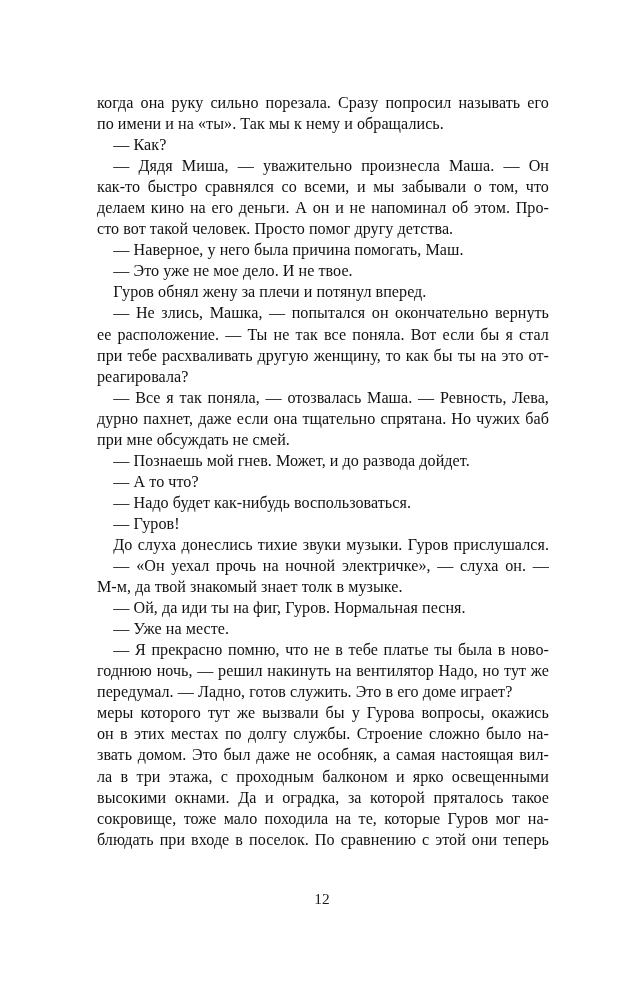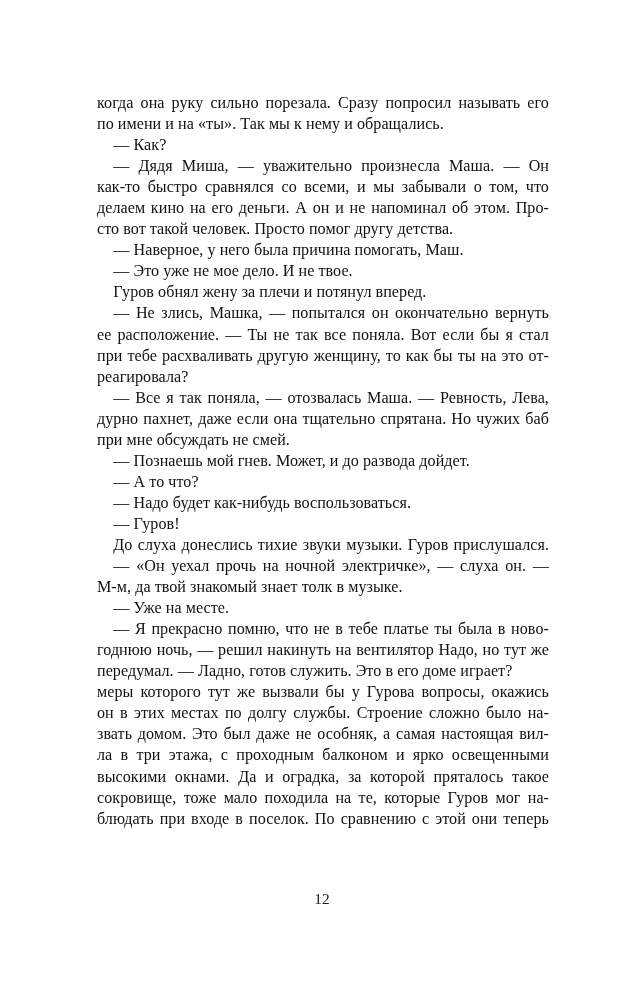--- a/index.html
+++ b/index.html
@@ -77,20 +77,21 @@
       <div class="line just"><span>&nbsp;&nbsp;&nbsp;&nbsp;—</span><span>Все</span><span>я</span><span>так</span><span>поняла,</span><span>—</span><span>отозвалась</span><span>Маша.</span><span>—</span><span>Ревность,</span><span>Лева,</span></div>
       <div class="line just"><span>дурно</span><span>пахнет,</span><span>даже</span><span>если</span><span>она</span><span>тщательно</span><span>спрятана.</span><span>Но</span><span>чужих</span><span>баб</span></div>
       <div class="line short">при мне обсуждать не смей.</div>
       <div class="line short">&nbsp;&nbsp;&nbsp;&nbsp;— Познаешь мой гнев. Может, и до развода дойдет.</div>
       <div class="line short">&nbsp;&nbsp;&nbsp;&nbsp;— А то что?</div>
       <div class="line short">&nbsp;&nbsp;&nbsp;&nbsp;— Надо будет как-нибудь воспользоваться.</div>
       <div class="line short">&nbsp;&nbsp;&nbsp;&nbsp;— Гуров!</div>
       <div class="line just"><span>&nbsp;&nbsp;&nbsp;&nbsp;До</span><span>слуха</span><span>донеслись</span><span>тихие</span><span>звуки</span><span>музыки.</span><span>Гуров</span><span>прислушался.</span></div>
       <div class="line just"><span>&nbsp;&nbsp;&nbsp;&nbsp;—</span><span>«Он</span><span>уехал</span><span>прочь</span><span>на</span><span>ночной</span><span>электричке»,</span><span>—</span><span>слуха</span><span>он.</span><span>—</span></div>
       <div class="line short">М-м, да твой знакомый знает толк в музыке.</div>
+      <div class="line short">&nbsp;&nbsp;&nbsp;&nbsp;— Ой, да иди ты на фиг, Гуров. Нормальная песня.</div>
       <div class="line short">&nbsp;&nbsp;&nbsp;&nbsp;— Уже на месте.</div>
       <div class="line just"><span>&nbsp;&nbsp;&nbsp;&nbsp;—</span><span>Я</span><span>прекрасно</span><span>помню,</span><span>что</span><span>не</span><span>в</span><span>тебе</span><span>платье</span><span>ты</span><span>была</span><span>в</span><span>ново-</span></div>
       <div class="line just"><span>годнюю</span><span>ночь,</span><span>—</span><span>решил</span><span>накинуть</span><span>на</span><span>вентилятор</span><span>Надо,</span><span>но</span><span>тут</span><span>же</span></div>
       <div class="line short">передумал. — Ладно, готов служить. Это в его доме играет?</div>
       <div class="line just"><span>меры</span><span>которого</span><span>тут</span><span>же</span><span>вызвали</span><span>бы</span><span>у</span><span>Гурова</span><span>вопросы,</span><span>окажись</span></div>
       <div class="line just"><span>он</span><span>в</span><span>этих</span><span>местах</span><span>по</span><span>долгу</span><span>службы.</span><span>Строение</span><span>сложно</span><span>было</span><span>на-</span></div>
       <div class="line just"><span>звать</span><span>домом.</span><span>Это</span><span>был</span><span>даже</span><span>не</span><span>особняк,</span><span>а</span><span>самая</span><span>настоящая</span><span>вил-</span></div>
       <div class="line just"><span>ла</span><span>в</span><span>три</span><span>этажа,</span><span>с</span><span>проходным</span><span>балконом</span><span>и</span><span>ярко</span><span>освещенными</span></div>
       <div class="line just"><span>высокими</span><span>окнами.</span><span>Да</span><span>и</span><span>оградка,</span><span>за</span><span>которой</span><span>пряталось</span><span>такое</span></div>
       <div class="line just"><span>сокровище,</span><span>тоже</span><span>мало</span><span>походила</span><span>на</span><span>те,</span><span>которые</span><span>Гуров</span><span>мог</span><span>на-</span></div>

